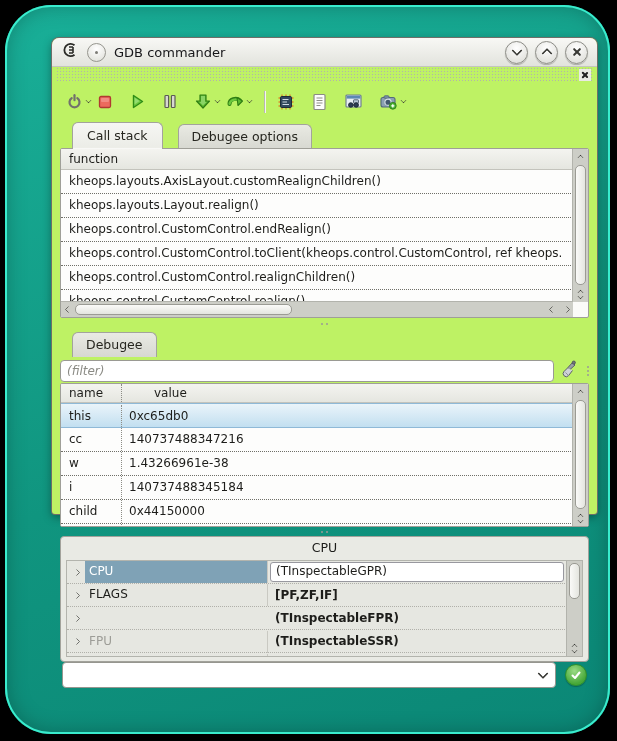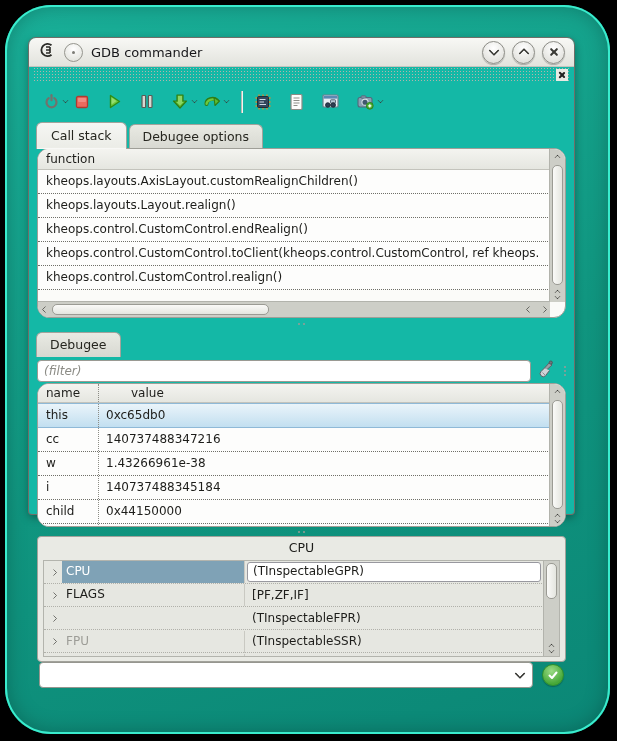--- a/index.html
+++ b/index.html
@@ -3,21 +3,21 @@
 <meta charset="utf-8">
 <style>
   html,body{margin:0;padding:0;background:#000;}
   #stage{position:relative;width:617px;height:741px;background:#000;overflow:hidden;
          font-family:"DejaVu Sans","Liberation Sans",sans-serif;color:#1d1d1a;}
   
   .teal-frame{position:absolute;left:5px;top:5px;width:605px;height:729px;border-radius:46px;
     background:linear-gradient(160deg,#19af98 0%,#10957f 55%,#0b8776 100%);
     box-shadow:inset 0 0 0 2px #39eccd, inset 0 0 22px rgba(0,0,0,.28);}
   
-  .window{position:absolute;left:29px;top:38px;width:545px;height:476px;background:#14b8a6;
+  .window{position:absolute;left:52px;top:38px;width:545px;height:476px;background:#bef264;
     border-radius:7px 7px 3px 3px;box-shadow:0 0 0 1px #6f6f69,0 3px 10px rgba(0,0,0,.4);
     display:flex;flex-direction:column;}
   
   .titlebar{height:28px;flex:0 0 28px;background:linear-gradient(#f8f8f5,#e2e3dd);
     border-bottom:1px solid #c4c5be;border-radius:7px 7px 0 0;display:flex;align-items:center;
     padding:0 9px;gap:8px;}
   .title-text{font-size:13px;color:#17171a;}
   .dot-btn{width:17px;height:17px;border-radius:50%;border:1px solid #96968f;
     background:radial-gradient(circle at 50% 30%,#ffffff,#dddeD7);display:flex;align-items:center;justify-content:center;}
   .dot-btn i{width:3px;height:3px;border-radius:50%;background:#7c7c76;}
@@ -44,25 +44,25 @@
   .toolbar{height:39px;flex:0 0 39px;display:flex;align-items:center;padding:0 12px;}
   .tbtn{height:28px;display:flex;align-items:center;padding:0 2px;margin-right:2px;border-radius:3px;}
   .tbtn svg{display:block;}
   .menu-chev{margin-left:3px;}
   .tsep{width:1px;height:22px;background:#b7b8b1;margin:0 10px 0 8px;box-shadow:1px 0 0 #f4f4f0;}
   .tgap{width:10px;}
   
   .tabs{display:flex;align-items:flex-end;padding:0 0 0 7px;flex:0 0 28px;height:28px;}
   .tabs2{flex:0 0 27px;height:27px;}
   .tab{font-size:12.5px;color:#26261f;padding:4px 13px 5px;background:linear-gradient(#e9eae3,#d7d8d1);
-    border:1px solid #a3a39c;border-bottom:none;border-radius:6px 6px 0 0;margin-right:2px;white-space:nowrap;}
+    border:1px solid #a3a39c;border-bottom:none;border-radius:6px 6px 0 0;margin-right:2px;white-space:nowrap;margin-left:13px;}
   .tab.active{background:linear-gradient(#f6f6f3,#ebece6);padding:5px 14px 6px;position:relative;z-index:2;
     box-shadow:0 -1px 1px rgba(255,255,255,.7) inset;}
   
-  .frame{margin:0 8px;border:1px solid #9f9f98;background:#fbfbf9;border-radius:12px;position:relative;overflow:hidden;}
+  .frame{margin:0 8px;border:1px solid #9f9f98;background:#fbfbf9;border-radius:2px;position:relative;overflow:hidden;}
   .cs-frame{flex:0 0 168px;height:168px;margin-top:-1px;}
   .list-header{height:20px;line-height:20px;background:linear-gradient(#f4f4f0,#e5e6e0);
     border-bottom:1px solid #c3c3bc;font-size:12px;padding-left:8px;color:#1d1d1a;}
   .cs-rows{position:absolute;left:0;right:15px;top:21px;bottom:15px;overflow:hidden;}
   .lrow{height:23px;line-height:22px;font-size:12px;padding-left:8px;border-bottom:1px dotted #6f6f68;
     white-space:nowrap;overflow:hidden;background:#fdfdfc;}
   
   .vscroll{position:absolute;top:0;right:0;bottom:0;width:15px;background:#cdcec7;border-left:1px solid #b2b3ac;
     display:flex;flex-direction:column;align-items:center;}
   .cs-frame .vscroll{bottom:15px;}
@@ -88,30 +88,30 @@
   
   .var-frame{flex:0 0 142px;height:142px;margin-top:-1px;}
   .var-header{height:18px;display:flex;font-size:12px;line-height:18px;
     background:linear-gradient(#f4f4f0,#e5e6e0);border-bottom:1px solid #c3c3bc;}
   .vh-name{width:52px;padding-left:8px;border-right:1px dotted #8c8c85;}
   .vh-value{padding-left:7px;margin-left:25px;}
   .var-rows{position:absolute;left:0;right:15px;top:19px;bottom:0;overflow:hidden;}
   .vrow{height:23px;display:flex;font-size:12px;line-height:22px;border-bottom:1px dotted #6f6f68;background:#fdfdfc;}
   .vrow .c-name{width:52px;padding-left:8px;border-right:1px dotted #8c8c85;overflow:hidden;}
   .vrow .c-value{padding-left:7px;white-space:nowrap;overflow:hidden;}
-  .vrow.selected{background:linear-gradient(#eaf4fa,#c2dff0);border-top:1px solid #8fb9d7;border-bottom:1px solid #8fb9d7;height:23px;}
+  .vrow.selected{background:linear-gradient(#eaf4fa,#c2dff0);border-top:1px solid #8fb9d7;border-bottom:1px solid #8fb9d7;height:23px;align-items:center;}
   
   .cpu-box{flex:0 0 124px;margin:0 8px;border:1px solid #a2a29b;border-radius:4px;position:relative;background:#e9eae4;}
   .cpu-title{text-align:center;font-size:12.5px;padding-top:3px;color:#1d1d1a;}
   .cpu-grid{position:absolute;left:5px;right:5px;top:23px;bottom:4px;border:1px solid #b3b4ad;background:#e6e7e1;overflow:hidden;}
   .cpu-rows{position:absolute;left:0;top:0;right:15px;bottom:0;}
   .crow{height:22px;display:flex;align-items:center;font-size:12px;border-bottom:1px dotted #b0b0a9;}
   .crow .arrow-cell{width:18px;display:flex;justify-content:center;}
   .crow .c-name{width:178px;height:22px;line-height:21px;padding-left:4px;border-right:1px solid #c9c9c2;}
-  .crow .c-value{flex:1;padding-left:7px;line-height:21px;white-space:nowrap;}
+  .crow .c-value{flex:1;padding-left:7px;line-height:21px;white-space:nowrap;font-weight:bold;}
   .crow.selected .c-name{background:#7fa2b6;color:#fff;}
   .crow.disabled .c-name{color:#9d9d97;margin-top:48px;}
   .edit-field{flex:1;height:18px;line-height:17px;margin:0 3px 0 2px;background:#fff;border:1px solid #98989f;
     border-radius:3px;padding:0 5px;font-size:12px;white-space:nowrap;overflow:hidden;}
   
   .bottom-bar{flex:1;display:flex;align-items:center;padding:0 10px;gap:9px;}
   .combo{flex:1;height:24px;background:#fff;border:1px solid #96968f;border-radius:4px;position:relative;display:flex;align-items:center;}
   .combo input{flex:1;border:none;outline:none;background:transparent;font-family:inherit;font-size:12px;padding:0 8px;}
   .combo-btn{width:24px;height:100%;display:flex;align-items:center;justify-content:center;}
   .ok-btn{width:20px;height:20px;border-radius:50%;border:1px solid #2f8f2b;
@@ -244,20 +244,21 @@
       <span class="tab">Debugee options</span>
     </div>
 
     <div class="frame cs-frame">
       <div class="list-header">function</div>
       <div class="cs-rows">
         <div class="lrow">kheops.layouts.AxisLayout.customRealignChildren()</div>
         <div class="lrow">kheops.layouts.Layout.realign()</div>
         <div class="lrow">kheops.control.CustomControl.endRealign()</div>
         <div class="lrow">kheops.control.CustomControl.toClient(kheops.control.CustomControl, ref kheops.</div>
+        <div class="lrow">kheops.control.CustomControl.realignChildren()</div>
         <div class="lrow">kheops.control.CustomControl.realign()</div>
       </div>
       <div class="vscroll">
         <span class="sb-btn">
             <span class="ch sm up"></span>
           </span>
         <span class="vthumb"></span>
         <span class="vbtns">
           <span class="ch sm up"></span>
           <span class="ch sm down"></span>

